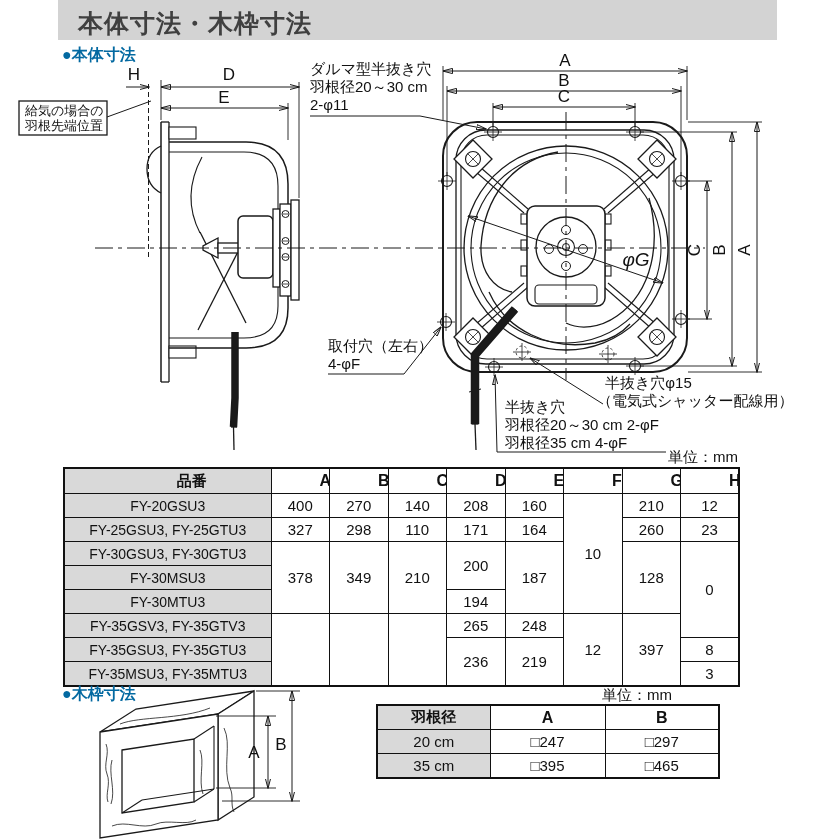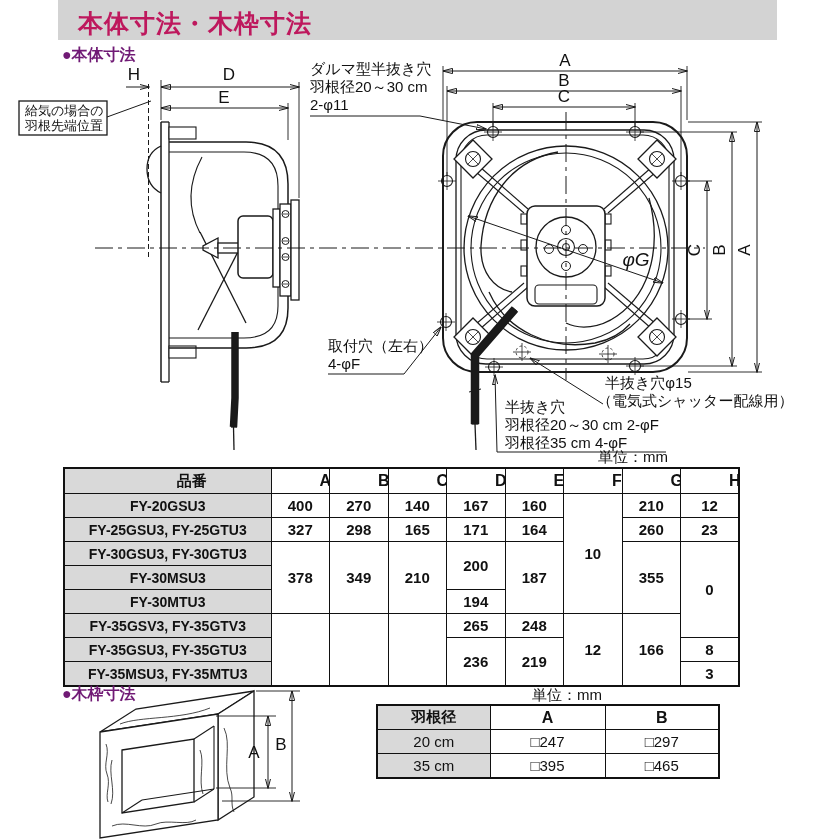--- a/index.html
+++ b/index.html
@@ -1,23 +1,23 @@
 <!DOCTYPE html>
 <html><head>
 <meta charset="utf-8">
 <style>
   html,body{margin:0;padding:0;background:#fff;}
   #page{position:relative;width:839px;height:839px;background:#fff;overflow:hidden;
         font-family:"Liberation Sans",sans-serif;color:#111;}
   
   #topstrip{position:absolute;left:58px;top:0;width:612px;height:6px;background:#111;}
   #titlebar{position:absolute;left:58px;top:0;width:719px;height:40px;background:#d3d3d3;}
-  #titlebar .t{position:absolute;left:20px;top:7px;font-size:25px;font-weight:bold;color:#be185d;letter-spacing:1px;}
-  .seclabel{position:absolute;font-size:16px;font-weight:bold;color:#701a75;font-family:Liberation Mono, monospace;}
-  .unitlabel{position:absolute;font-size:15px;color:#111;text-align:left;width:140px;}
+  #titlebar .t{position:absolute;left:20px;top:7px;font-size:25px;font-weight:bold;color:#404040;letter-spacing:1px;}
+  .seclabel{position:absolute;font-size:16px;font-weight:bold;color:#0369a1;}
+  .unitlabel{position:absolute;font-size:15px;color:#111;text-align:right;width:140px;}
   
   svg{position:absolute;left:0;top:0;}
   svg line,svg path,svg rect,svg circle,svg polygon,svg polyline{stroke:#1a1a1a;fill:none;}
   svg text{font-family:"Liberation Sans",sans-serif;fill:#111;stroke:none;}
   .dl{font-size:17px;}
   .dlg{font-size:19px;font-style:italic;}
   .jp{font-size:15px;}
   .jps{font-size:13px;}
   .w2{stroke-width:2;} .w15{stroke-width:1.5;} .w13{stroke-width:1.3;}
   .w11{stroke-width:1.1;} .w1{stroke-width:1;} .w09{stroke-width:0.9;} .w08{stroke-width:0.8;}
@@ -28,21 +28,21 @@
   
   table{border-collapse:collapse;table-layout:fixed;position:absolute;background:#fff;}
   #t1{left:63px;top:467px;width:675px;}
   #t2{left:330px;top:704px;width:342px;margin-left:46px;}
   th,td{border:1px solid #111;text-align:center;vertical-align:middle;padding:0;
         font-size:15px;font-weight:normal;overflow:hidden;white-space:nowrap;}
   table{border:2px solid #111;}
   .g{background:#d9d9d9;}
   #t1 thead th{height:24px;font-size:16px;font-weight:bold;padding-left:48px;}
   #t1 thead th.g{font-size:15px;}
-  #t1 td{height:23px;font-weight:bold;}
+  #t1 td{height:23px;}
   #t1 td.g{font-size:14px;}
   #t2 thead th{height:23px;font-size:16px;font-weight:bold;}
   #t2 thead th.g{font-size:15px;}
   #t2 td{height:23px;}
 </style>
 </head>
 <body>
 
 <div id="page">
 
@@ -335,62 +335,62 @@
         <th>G</th>
         <th>H</th>
       </tr>
     </thead>
     <tbody>
       <tr>
         <td class="g">FY-20GSU3</td>
         <td>400</td>
         <td>270</td>
         <td>140</td>
-        <td>167</td>
+        <td>208</td>
         <td>160</td>
         <td rowspan="5">10</td>
         <td>210</td>
         <td>12</td>
       </tr>
       <tr>
         <td class="g">FY-25GSU3, FY-25GTU3</td>
         <td>327</td>
         <td>298</td>
-        <td>165</td>
+        <td>110</td>
         <td>171</td>
         <td>164</td>
         <td>260</td>
         <td>23</td>
       </tr>
       <tr>
         <td class="g">FY-30GSU3, FY-30GTU3</td>
         <td rowspan="3">378</td>
         <td rowspan="3">349</td>
         <td rowspan="3">210</td>
         <td rowspan="2">200</td>
         <td rowspan="3">187</td>
-        <td rowspan="3">355</td>
+        <td rowspan="3">128</td>
         <td rowspan="4">0</td>
       </tr>
       <tr>
         <td class="g">FY-30MSU3</td>
       </tr>
       <tr>
         <td class="g">FY-30MTU3</td>
         <td>194</td>
       </tr>
       <tr>
         <td class="g">FY-35GSV3, FY-35GTV3</td>
         <td rowspan="3"></td>
         <td rowspan="3"></td>
         <td rowspan="3"></td>
         <td>265</td>
         <td>248</td>
         <td rowspan="3">12</td>
-        <td rowspan="3">166</td>
+        <td rowspan="3">397</td>
       </tr>
       <tr>
         <td class="g">FY-35GSU3, FY-35GTU3</td>
         <td rowspan="2">236</td>
         <td rowspan="2">219</td>
         <td>8</td>
       </tr>
       <tr>
         <td class="g">FY-35MSU3, FY-35MTU3</td>
         <td>3</td>

